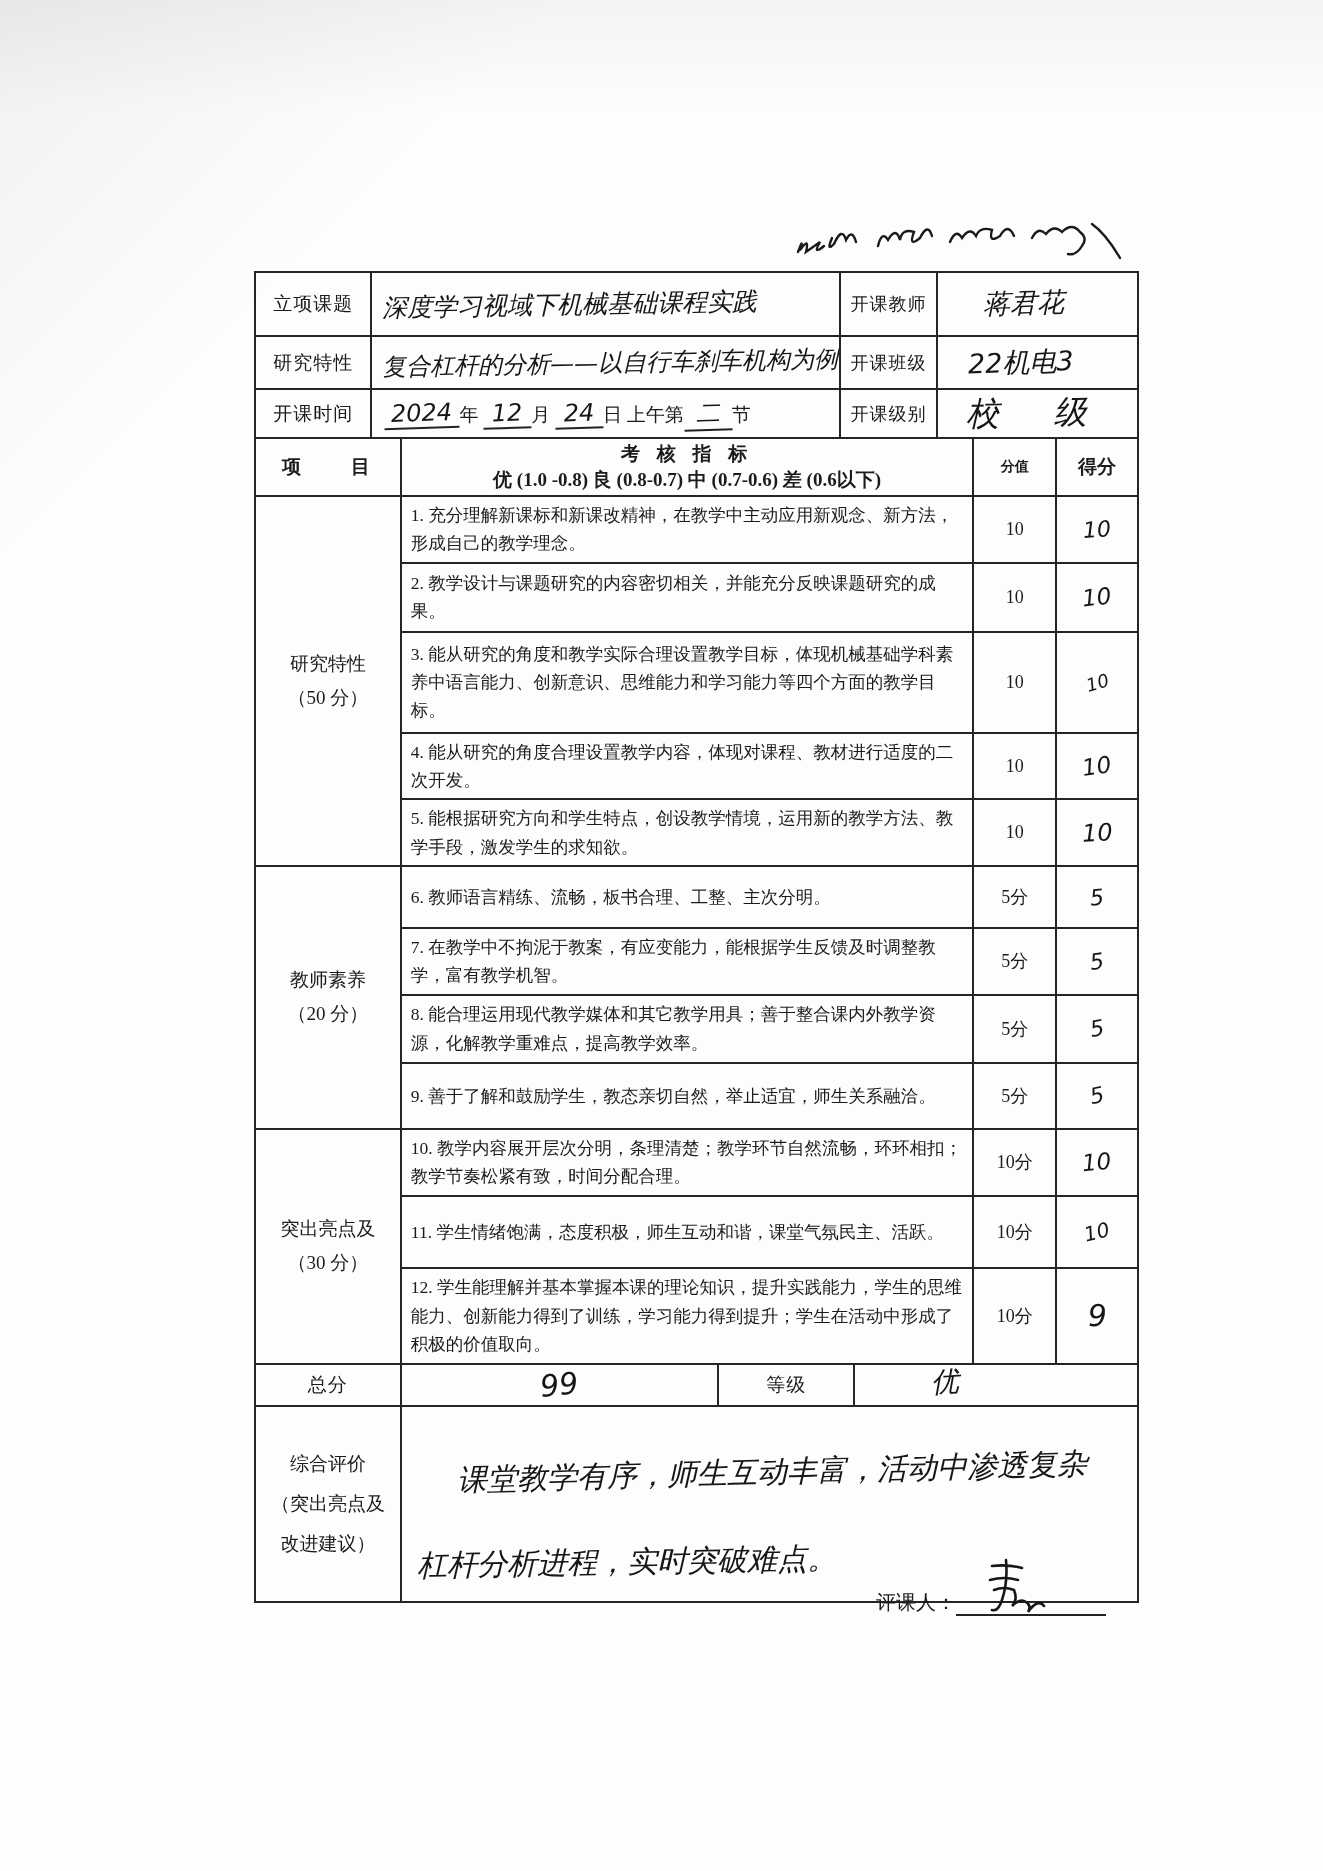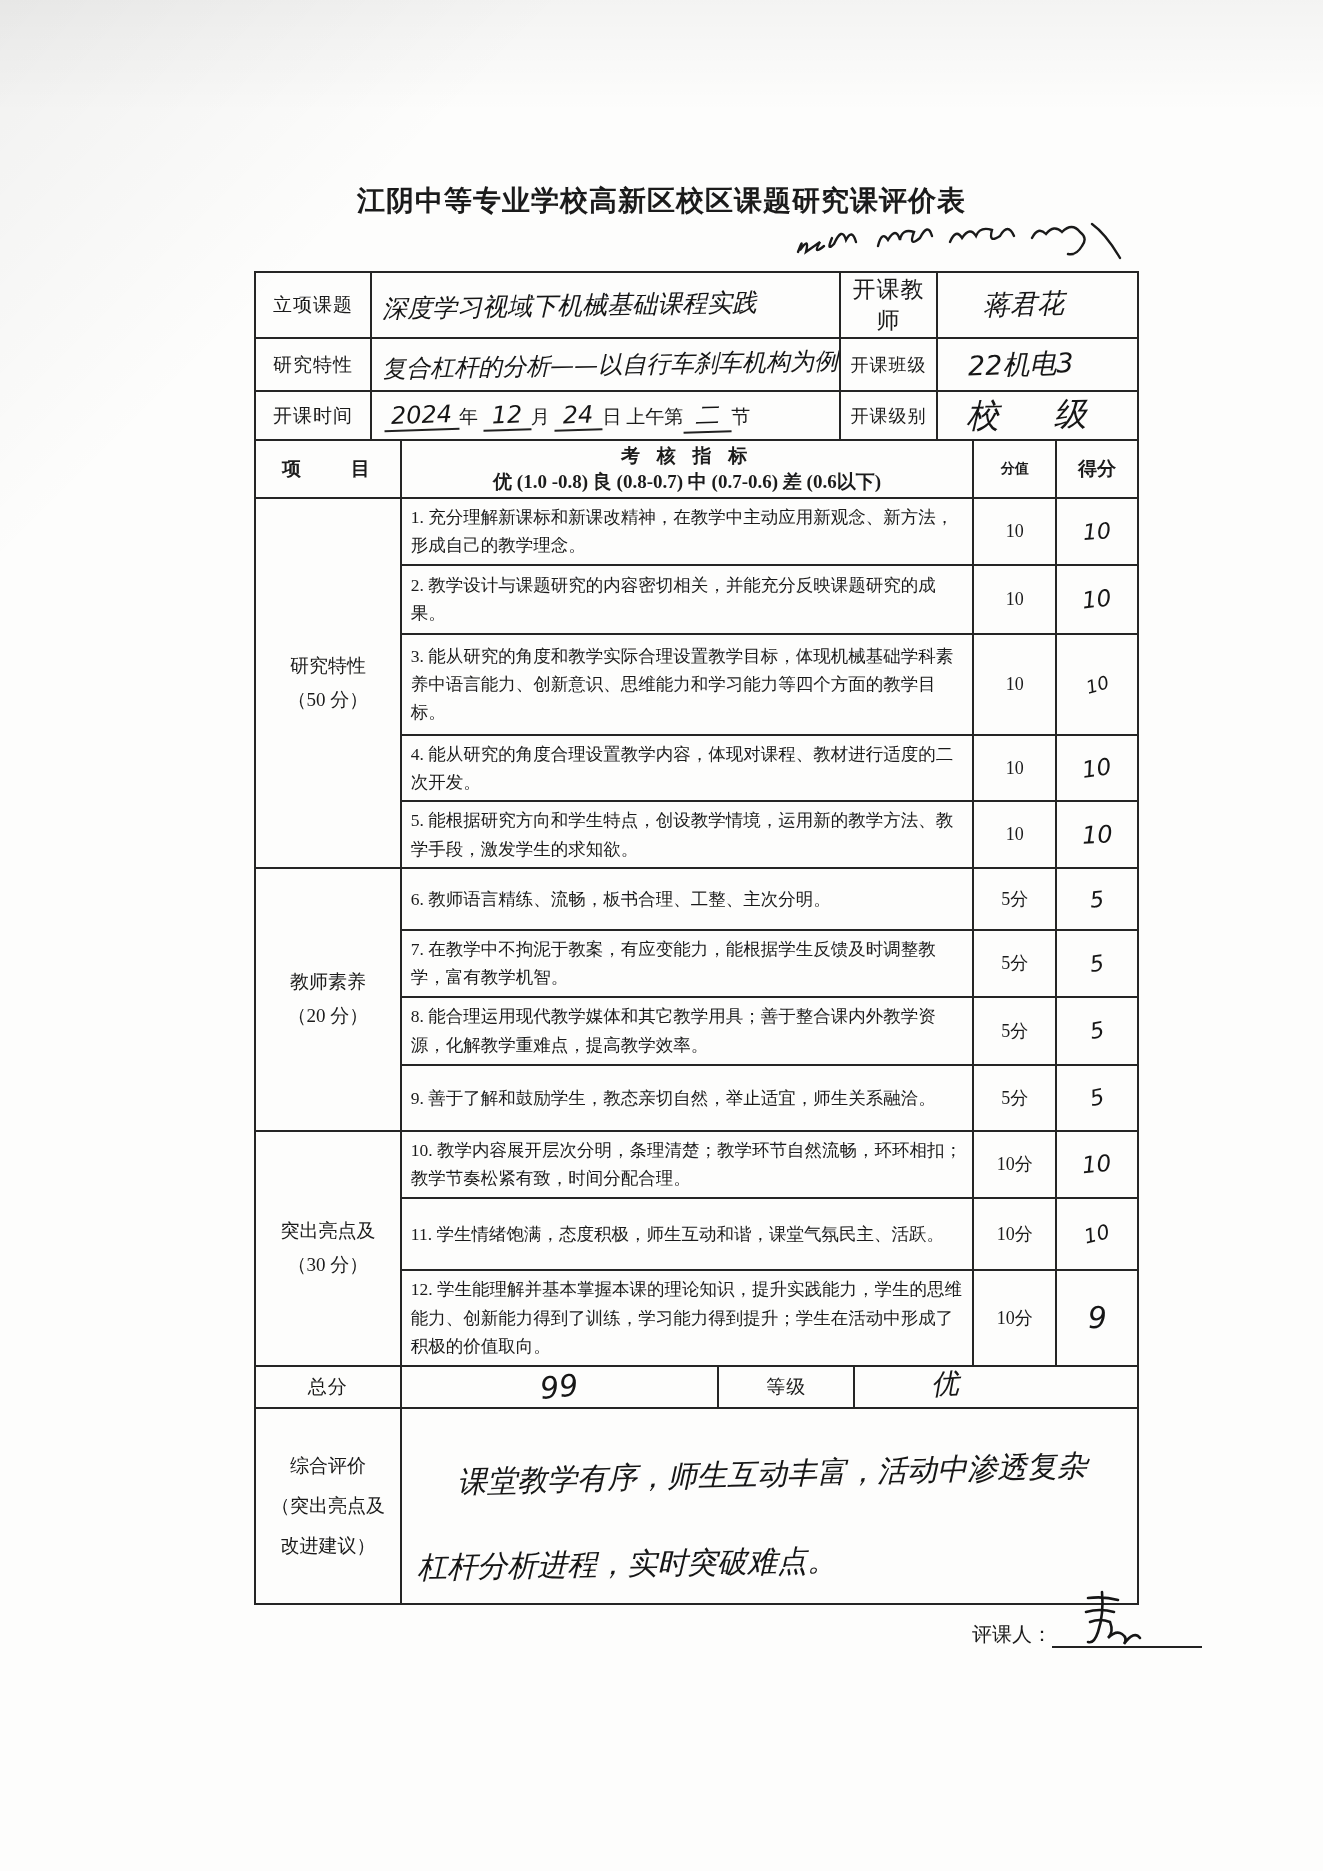--- a/index.html
+++ b/index.html
@@ -46,31 +46,30 @@
   #criteria-body tr:nth-child(8) td{height:58px;}
   #criteria-body tr:nth-child(9) td{height:56px;margin-top:38px;}
   #criteria-body tr:nth-child(10) td{height:57px;}
   #criteria-body tr:nth-child(11) td{height:62px;}
   #criteria-body tr:nth-child(12) td{height:86px;}
   
   .eval-label{font-size:19px;line-height:2.1;text-align:center;}
   .eval-cell{position:relative;}
   .eval-cell .hw{position:absolute;font-size:30px;}
   
-  .footer{position:absolute;left:972px;top:1588px;font-size:20px;margin-top:32px;}
+  .footer{position:absolute;left:876px;top:1588px;font-size:20px;}
   .sigline{display:inline-block;width:150px;border-bottom:2px solid #222;height:26px;
            vertical-align:bottom;position:relative;}
   .annot{position:absolute;left:792px;top:218px;width:335px;height:50px;}
 </style>
 </head>
 <body>
 
 <div id="page">
 
-  <div class="title">江阴中等专业学校高新区校区课题研究课评价表</div>
 
   <div class="annot" title="潦草手写批注（字迹难辨）">
     <svg width="335" height="50" viewBox="0 0 335 50">
       <g fill="none" stroke="#1a1a1a" stroke-width="2.4" stroke-linecap="round">
         <path d="M6,34 q6,-16 2,-2 q10,-14 6,2 l14,-10 q-8,14 4,4 m8,-8 q-6,14 2,6 q8,-18 12,-4 q6,-12 10,2"></path>
         <path d="M86,28 q4,-16 10,-6 q8,-14 12,0 q2,-12 14,-8 q-6,16 6,6 q8,-16 12,-2"></path>
         <path d="M158,24 q6,-14 12,-4 q8,-12 14,-2 q4,-10 16,-6 q-4,14 8,6 q8,-14 14,0"></path>
         <path d="M240,20 q6,-12 14,-4 q8,-10 16,-2 q10,-10 18,0 q8,6 2,14 q-6,10 -14,8"></path>
         <path d="M300,6 q14,10 28,34"></path>
       </g>
@@ -84,21 +83,21 @@
           <col style="width:146px">
           <col style="width:405px">
           <col style="width:120px">
           <col style="width:210px">
         </colgroup>
       <tbody>
           <tr style="height:64px">
         <td class="lab">立项课题</td>
         <td class="info-val">
           <span class="hw" style="font-size:25px;transform:rotate(-1deg)">深度学习视域下机械基础课程实践</span></td>
-        <td class="lab" style="font-size:23px">开课教师</td>
+        <td class="lab" style="font-size:18px">开课教师</td>
         <td class="info-val">
           <span class="hw hw-big" style="padding-left:35px">蒋君花</span></td>
       </tr>
       <tr style="height:53px">
         <td class="lab">研究特性</td>
         <td class="info-val">
           <span class="hw" style="font-size:24px;transform:rotate(-1deg)">复合杠杆的分析——以自行车刹车机构为例</span></td>
         <td class="lab" style="font-size:18px">开课班级</td>
         <td class="info-val">
           <span class="hw hw-big" style="padding-left:20px">22机电3</span></td>

